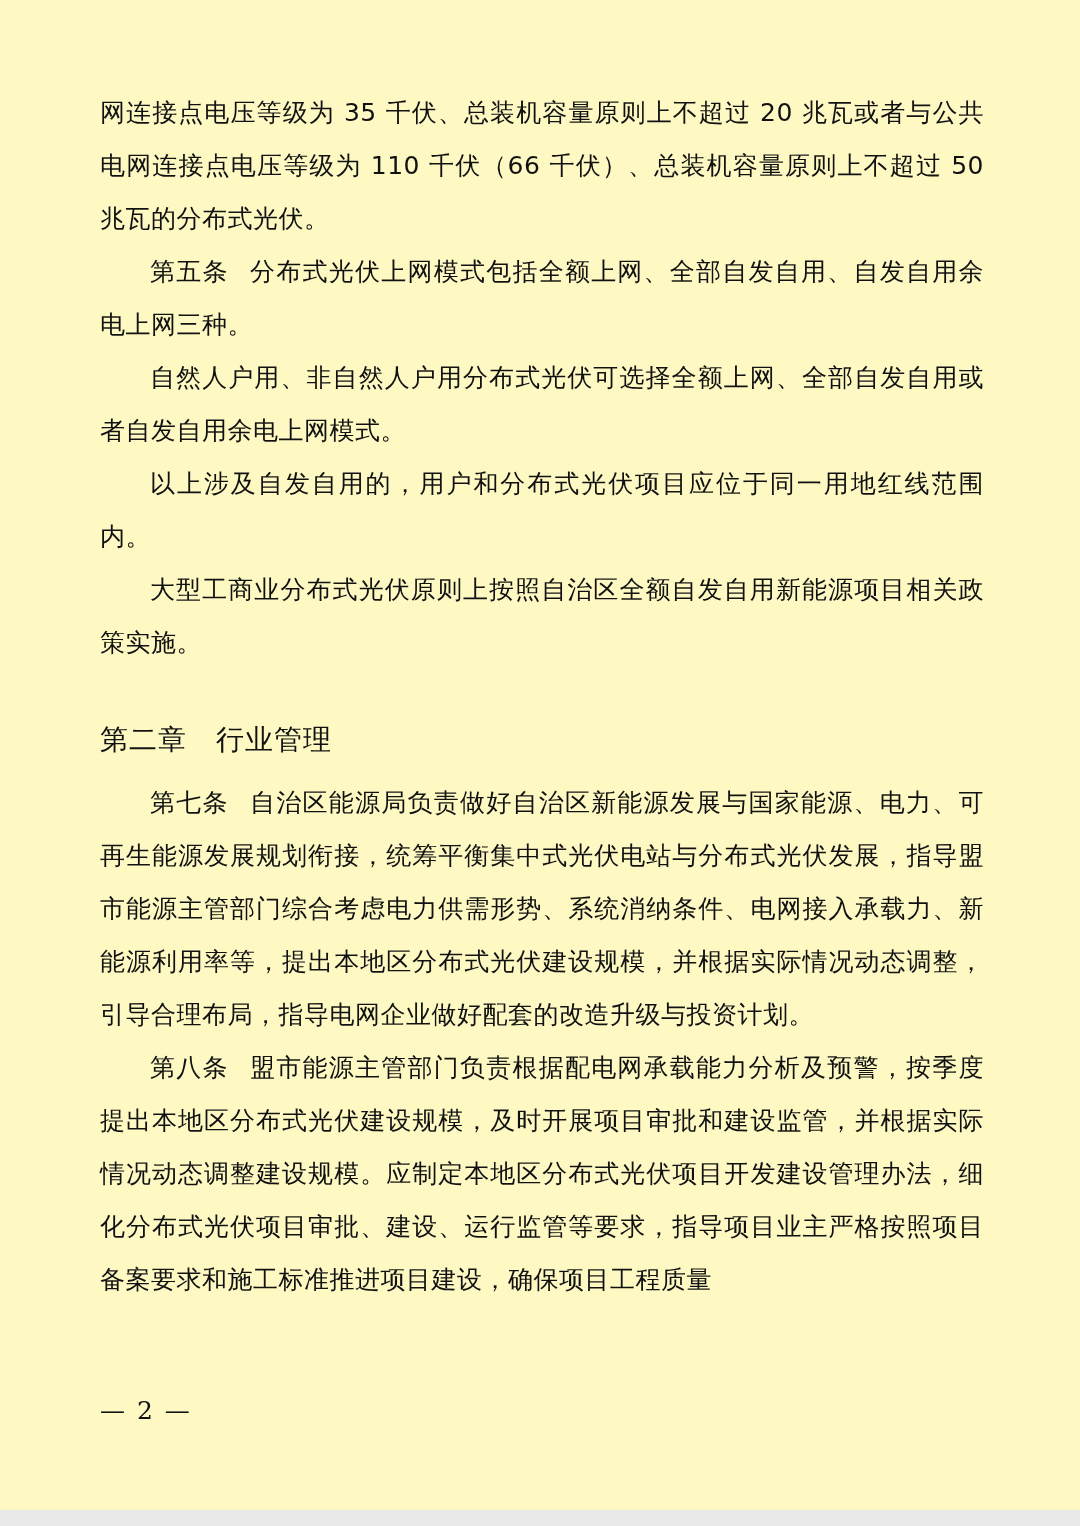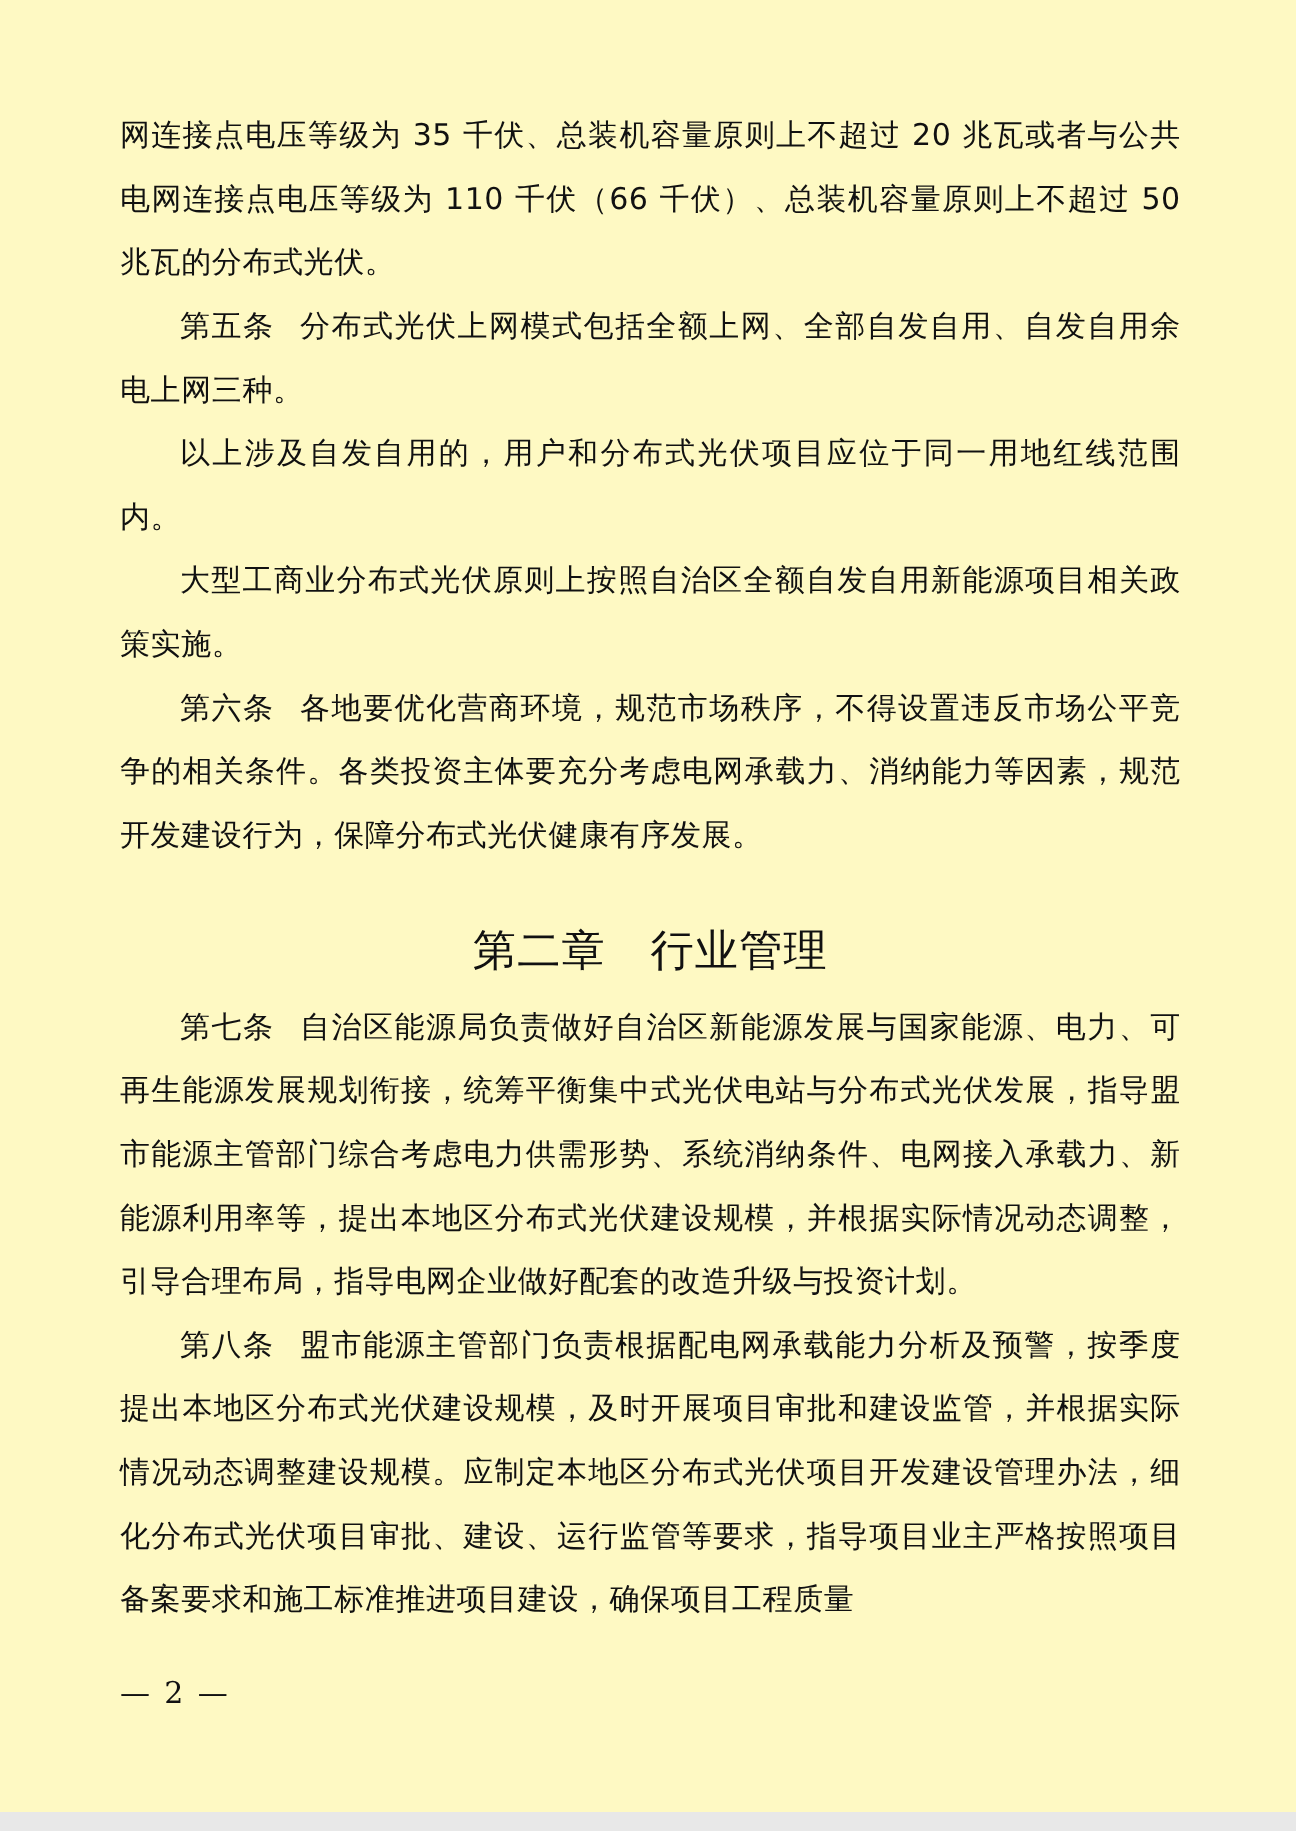--- a/index.html
+++ b/index.html
@@ -24,25 +24,25 @@
     font-size: 25px;
     line-height: 53px;
     text-align: justify;
     text-indent: 2em;
     letter-spacing: 0.5px;
   }
   .para.continuation {
     text-indent: 0;
   }
   .para.chapter {
-    text-align: center;
+    text-align: left;
     text-indent: 0;
     margin-top: 44px;
     margin-bottom: 10px;
-    font-size: 36px;
+    font-size: 28px;
     letter-spacing: 1px;
   }
   .article-label {
     font-weight: normal;
     margin-right: 0.85em;
   }
   .page-footer {
     position: absolute;
     left: 100px;
     top: 1396px;
@@ -52,21 +52,21 @@
     letter-spacing: 2px;
   }
 </style>
 </head>
 <body>
 
 <div class="page">
   <div>
       <p class="para continuation"><span>网连接点电压等级为 35 千伏、总装机容量原则上不超过 20 兆瓦或者与公共电网连接点电压等级为 110 千伏（66 千伏）、总装机容量原则上不超过 50 兆瓦的分布式光伏。</span></p>
       <p class="para article"><b class="article-label">第五条</b><span>分布式光伏上网模式包括全额上网、全部自发自用、自发自用余电上网三种。</span></p>
+      <p class="para body"><span>自然人户用、非自然人户用分布式光伏可选择全额上网、全部自发自用或者自发自用余电上网模式。</span></p>
       <p class="para body"><span>以上涉及自发自用的，用户和分布式光伏项目应位于同一用地红线范围内。</span></p>
       <p class="para body"><span>大型工商业分布式光伏原则上按照自治区全额自发自用新能源项目相关政策实施。</span></p>
-      <p class="para article"><b class="article-label">第六条</b><span>各地要优化营商环境，规范市场秩序，不得设置违反市场公平竞争的相关条件。各类投资主体要充分考虑电网承载力、消纳能力等因素，规范开发建设行为，保障分布式光伏健康有序发展。</span></p>
       <p class="para chapter"><span>第二章　行业管理</span></p>
       <p class="para article"><b class="article-label">第七条</b><span>自治区能源局负责做好自治区新能源发展与国家能源、电力、可再生能源发展规划衔接，统筹平衡集中式光伏电站与分布式光伏发展，指导盟市能源主管部门综合考虑电力供需形势、系统消纳条件、电网接入承载力、新能源利用率等，提出本地区分布式光伏建设规模，并根据实际情况动态调整，引导合理布局，指导电网企业做好配套的改造升级与投资计划。</span></p>
       <p class="para article"><b class="article-label">第八条</b><span>盟市能源主管部门负责根据配电网承载能力分析及预警，按季度提出本地区分布式光伏建设规模，及时开展项目审批和建设监管，并根据实际情况动态调整建设规模。应制定本地区分布式光伏项目开发建设管理办法，细化分布式光伏项目审批、建设、运行监管等要求，指导项目业主严格按照项目备案要求和施工标准推进项目建设，确保项目工程质量</span></p>
     </div>
   <div class="page-footer">— 2 —</div>
 </div>
 
 </body></html>

